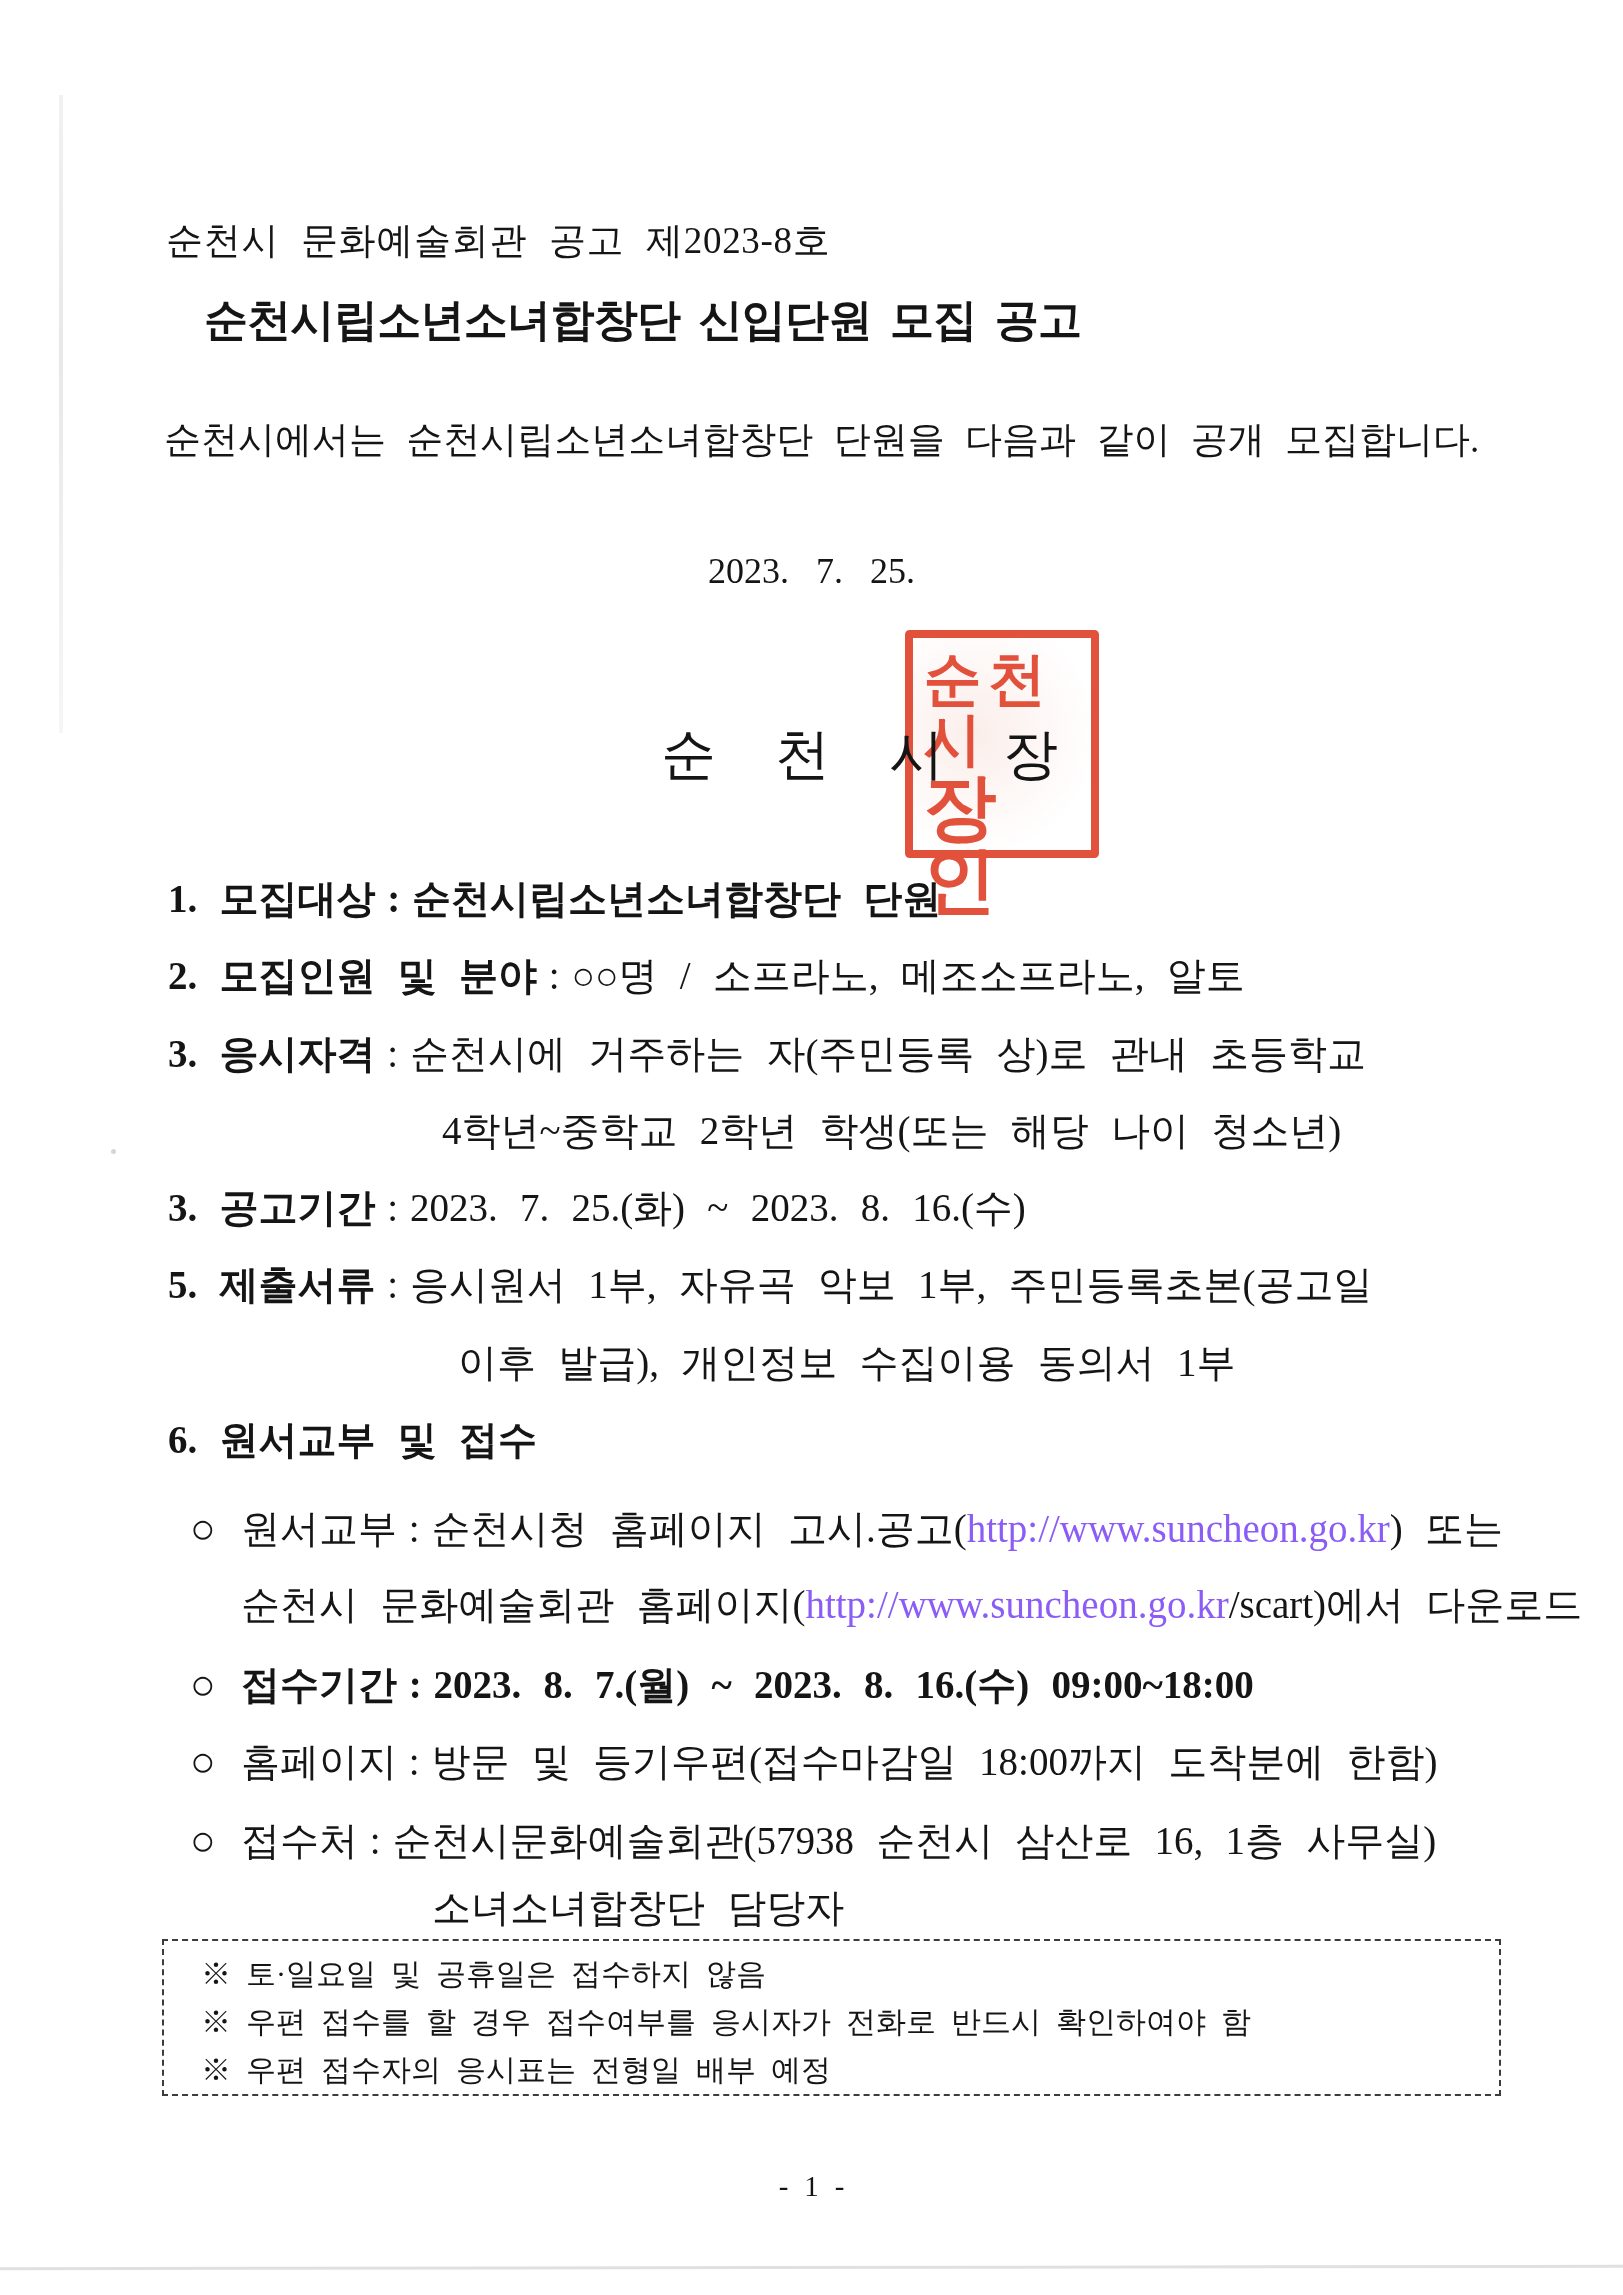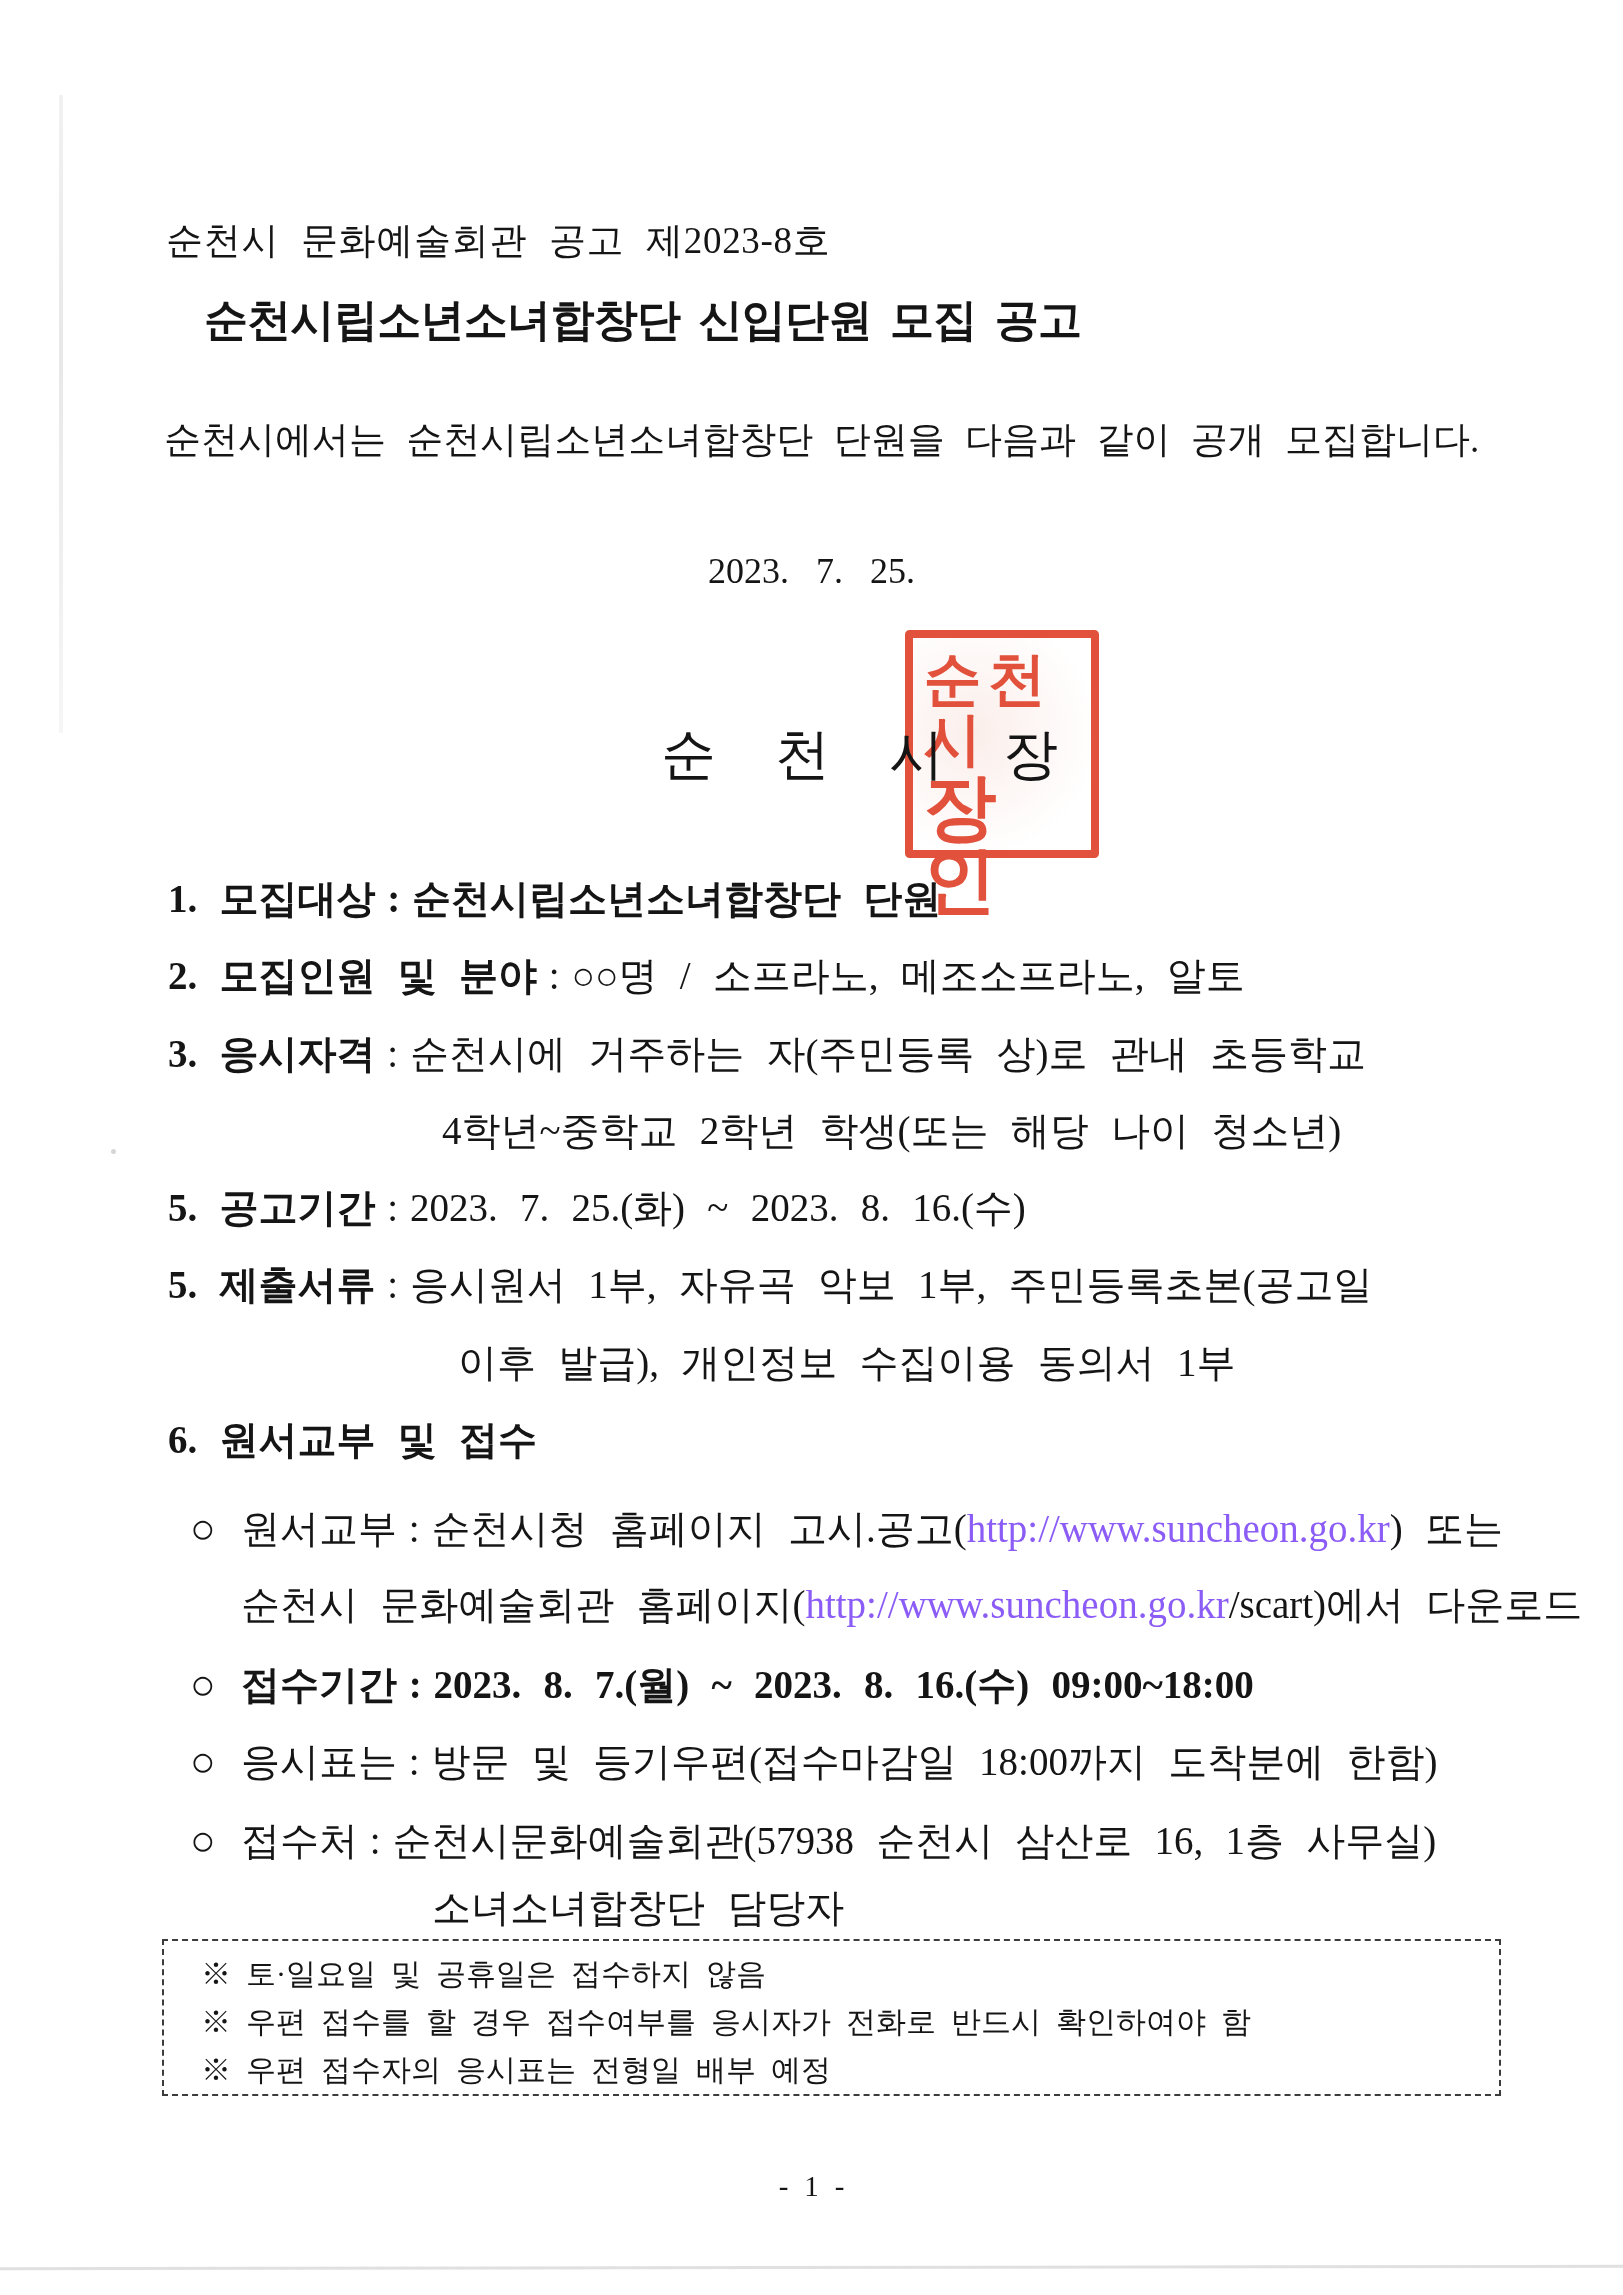--- a/index.html
+++ b/index.html
@@ -119,21 +119,21 @@
   <div class="line body-line" style="left:168px;top:954px;">
     <span class="b">2. 모집인원 및 분야</span><span class="sep">:</span><span>○○명 / 소프라노, 메조소프라노, 알토</span>
   </div>
 
   <div class="line body-line" style="left:168px;top:1032px;">
     <span class="b">3. 응시자격</span><span class="sep">:</span><span>순천시에 거주하는 자(주민등록 상)로 관내 초등학교</span>
   </div>
   <div class="line indent" style="left:442px;top:1109px;">4학년~중학교 2학년 학생(또는 해당 나이 청소년)</div>
 
   <div class="line body-line" style="left:168px;top:1186px;">
-    <span class="b">5. 공고기간</span><span class="sep">:</span><span>2023. 7. 25.(화) ~ 2023. 8. 16.(수)</span>
+    <span class="b">3. 공고기간</span><span class="sep">:</span><span>2023. 7. 25.(화) ~ 2023. 8. 16.(수)</span>
   </div>
 
   <div class="line body-line" style="left:168px;top:1263px;">
     <span class="b">5. 제출서류</span><span class="sep">:</span><span>응시원서 1부, 자유곡 악보 1부, 주민등록초본(공고일</span>
   </div>
   <div class="line indent" style="left:458px;top:1341px;">이후 발급), 개인정보 수집이용 동의서 1부</div>
 
   <div class="line body-line" style="left:168px;top:1418px;">
     <span class="b">6. 원서교부 및 접수</span>
   </div>
@@ -143,21 +143,21 @@
   </div>
   <div class="line body-line" style="left:241px;top:1583px;">
     <span>순천시 문화예술회관 홈페이지(</span><span class="url">http://www.suncheon.go.kr</span><span>/scart</span><span>)에서 다운로드</span>
   </div>
 
   <div class="line body-line" style="left:190px;top:1660px;">
     <span class="bullet">○</span><span class="b">접수기간</span><span class="sep bsep">:</span><span class="b">2023. 8. 7.(월) ~ 2023. 8. 16.(수) 09:00~18:00</span>
   </div>
 
   <div class="line body-line" style="left:190px;top:1737px;">
-    <span class="bullet">○</span><span>응시표는</span><span class="sep">:</span><span>방문 및 등기우편(접수마감일 18:00까지 도착분에 한함)</span>
+    <span class="bullet">○</span><span>홈페이지</span><span class="sep">:</span><span>방문 및 등기우편(접수마감일 18:00까지 도착분에 한함)</span>
   </div>
 
   <div class="line body-line" style="left:190px;top:1816px;">
     <span class="bullet">○</span><span>접수처</span><span class="sep">:</span><span>순천시문화예술회관(57938 순천시 삼산로 16, 1층 사무실)</span>
   </div>
   <div class="line indent" style="left:432px;top:1886px;">소녀소녀합창단 담당자</div>
 
   <div class="note-box">
     <div class="note">※ 토·일요일 및 공휴일은 접수하지 않음</div>
     <div class="note">※ 우편 접수를 할 경우 접수여부를 응시자가 전화로 반드시 확인하여야 함</div>

